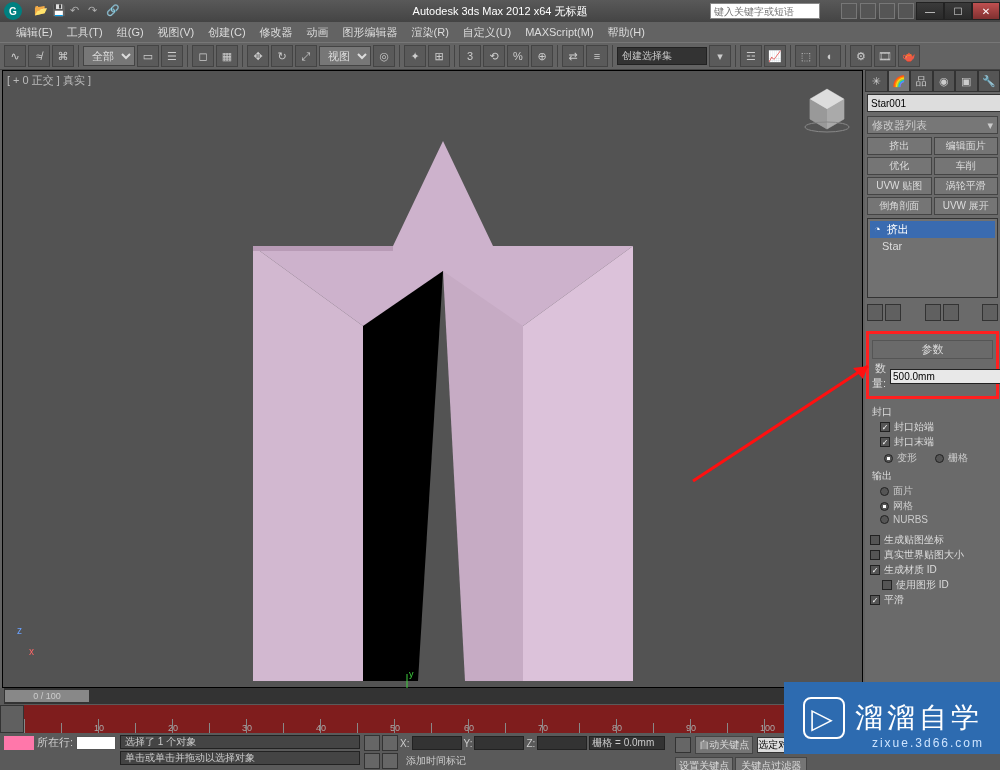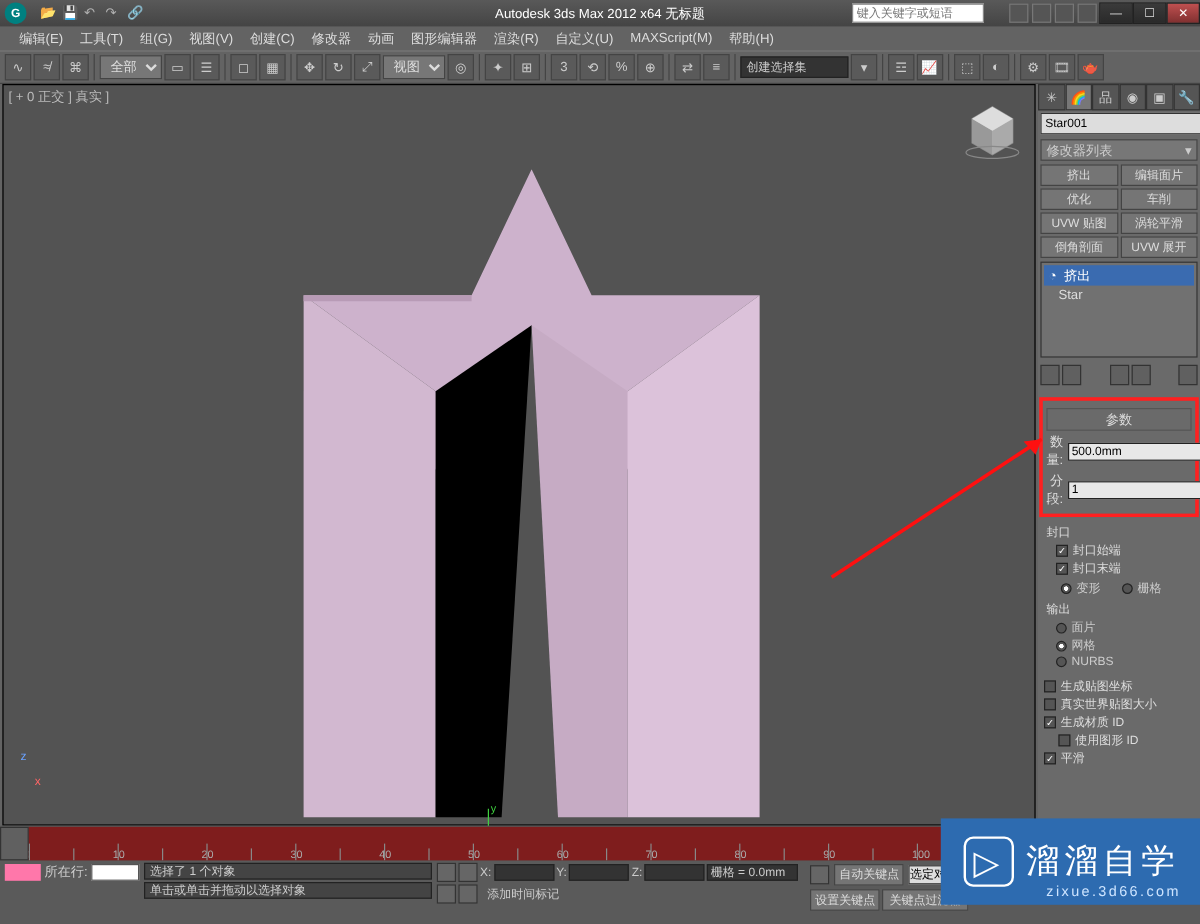--- a/index.html
+++ b/index.html
@@ -272,26 +272,20 @@
 
     <div class="rollout">
       <div class="highlight-box">
         <div class="roll-hdr">参数</div>
         <div class="prow">
           <label>数量:</label>
           <div class="spinner">
               <input value="500.0mm" style="">
             </div>
         </div>
-        <div class="prow">
-          <label>分段:</label>
-          <div class="spinner">
-              <input value="1" style="">
-            </div>
-        </div>
       </div>
       <div class="roll-body">
         <div class="grp-lbl">封口</div>
         <div class="chk">
             <span class="box on"></span>
             <span>封口始端</span>
           </div>
         <div class="chk">
             <span class="box on"></span>
             <span>封口末端</span>
@@ -339,20 +333,23 @@
         <div class="chk" style="margin-left:0">
             <span class="box on"></span>
             <span>平滑</span>
           </div>
       </div>
     </div>
   </div>
 </div>
 
 <div class="bottom">
+  <div class="timeslider">
+    <div class="handle">0 / 100</div>
+  </div>
   <div class="trackbar">
     <div class="left"></div>
     <div class="ruler" id="ruler">
         <div class="tlabel" style="left: -4px;">0</div>
         <div class="tick" style="left: 0px; height: 14px;"></div>
         <div class="tick" style="left: 37px;"></div>
         <div class="tlabel" style="left: 70px;">10</div>
         <div class="tick" style="left: 74px; height: 14px;"></div>
         <div class="tick" style="left: 111px;"></div>
         <div class="tlabel" style="left: 144px;">20</div>

